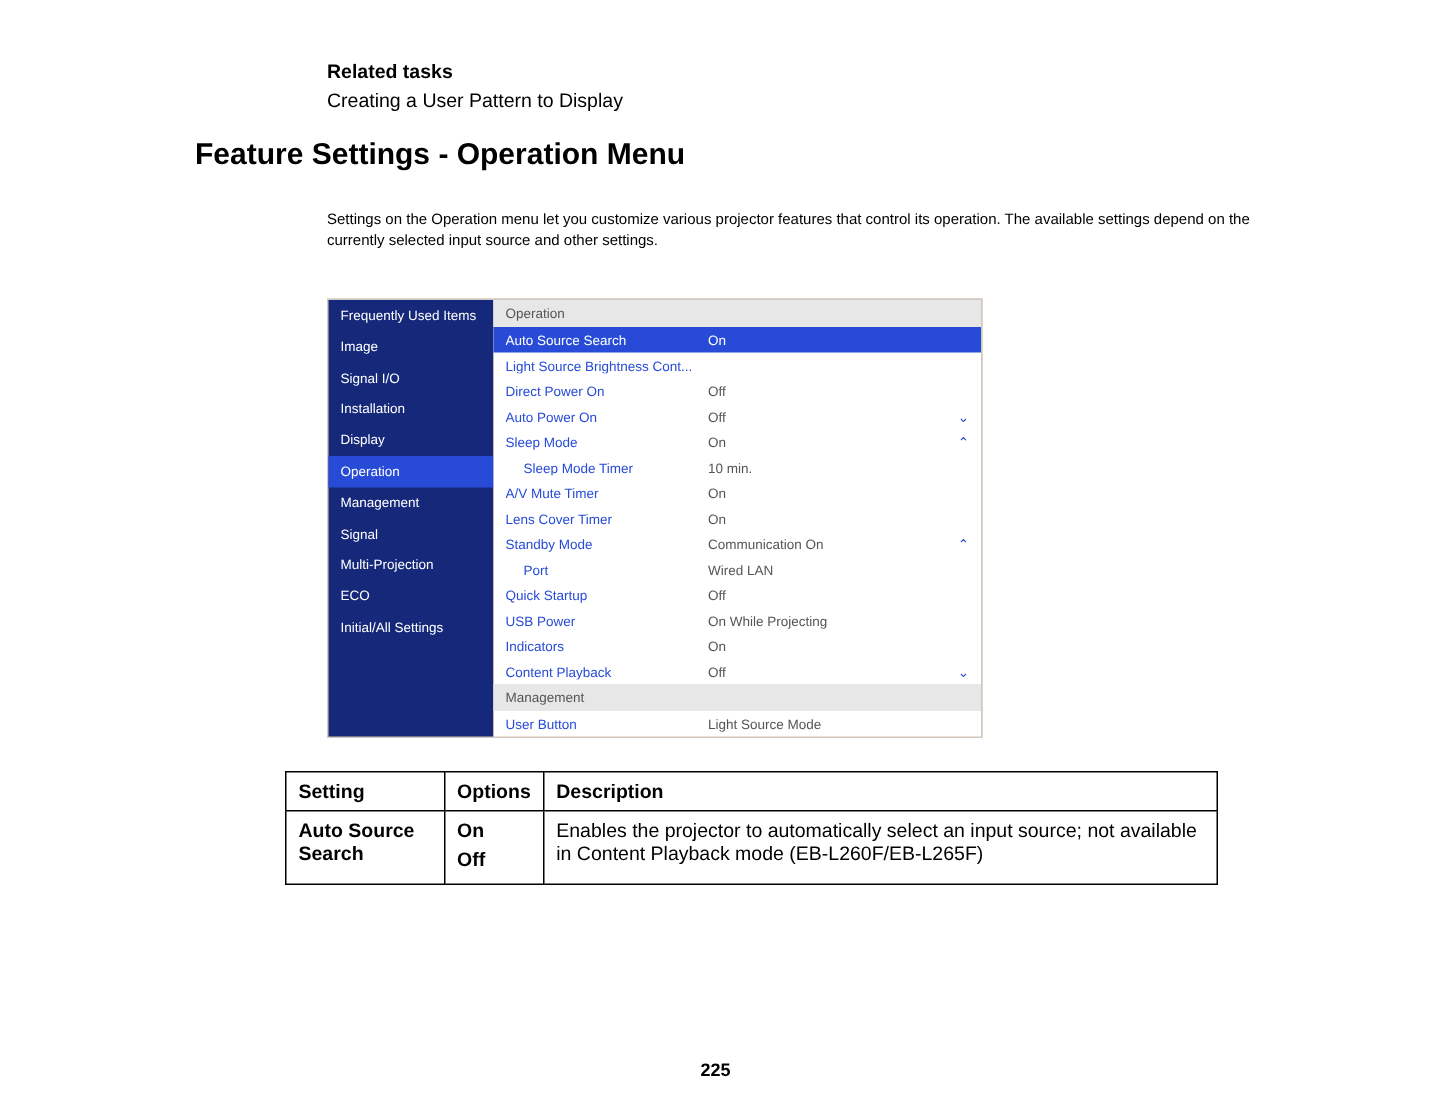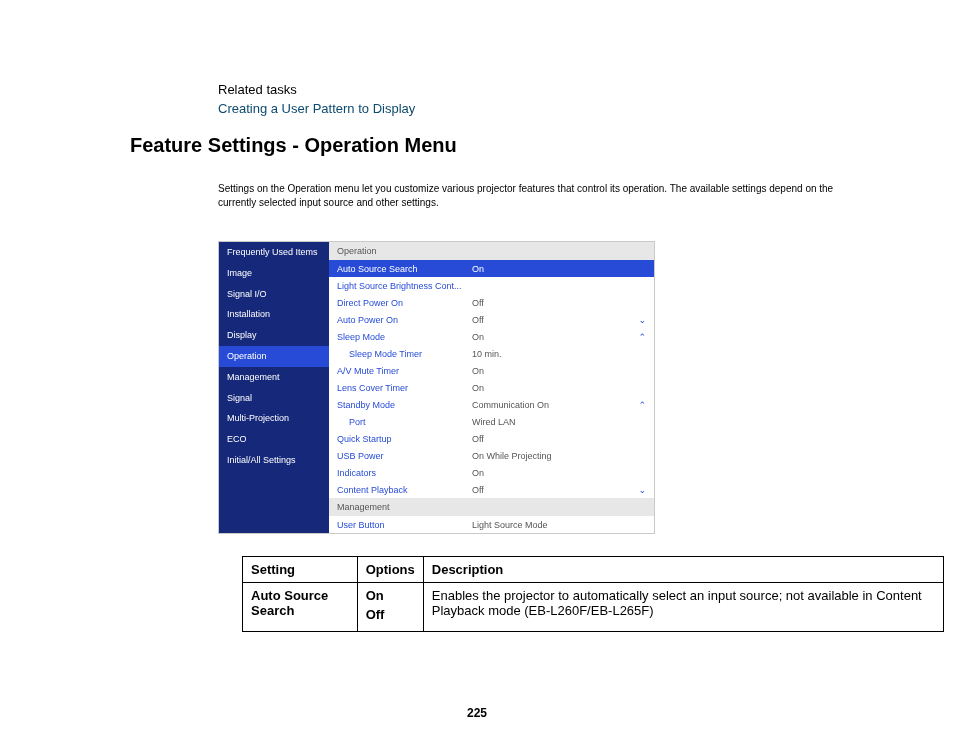--- a/index.html
+++ b/index.html
@@ -13,26 +13,25 @@
     position: relative;
   }
   .page {
     padding: 40px 60px 20px 130px;
   }
   .related-tasks {
     margin-left: 88px;
     font-size: 13px;
   }
   .rt-head {
-    font-weight: normal;
+    font-weight: bold;
     margin-bottom: 4px;
-    margin-top: 42px;
   }
   .rt-link {
-    color: #0c4a6e;
+    color: #000000;
     cursor: pointer;
   }
   .section-title {
     font-size: 20px;
     font-weight: bold;
     margin-top: 18px;
     margin-bottom: 25px;
   }
   .intro {
     margin-left: 88px;
@@ -101,23 +100,23 @@
   .panel .row.selected .value {
     color: #fff;
   }
   .panel .row .chev {
     position: absolute;
     right: 8px;
     color: #274bd6;
     font-size: 9px;
   }
   .table-wrap {
-    margin-left: 112px;
+    margin-left: 60px;
     margin-top: 22px;
-    width: 702px;
+    width: 622px;
   }
   table.setting-table {
     border-collapse: collapse;
     width: 100%;
     font-size: 13px;
   }
   table.setting-table th,
   table.setting-table td {
     border: 1.5px solid #000;
     padding: 5px 8px;

